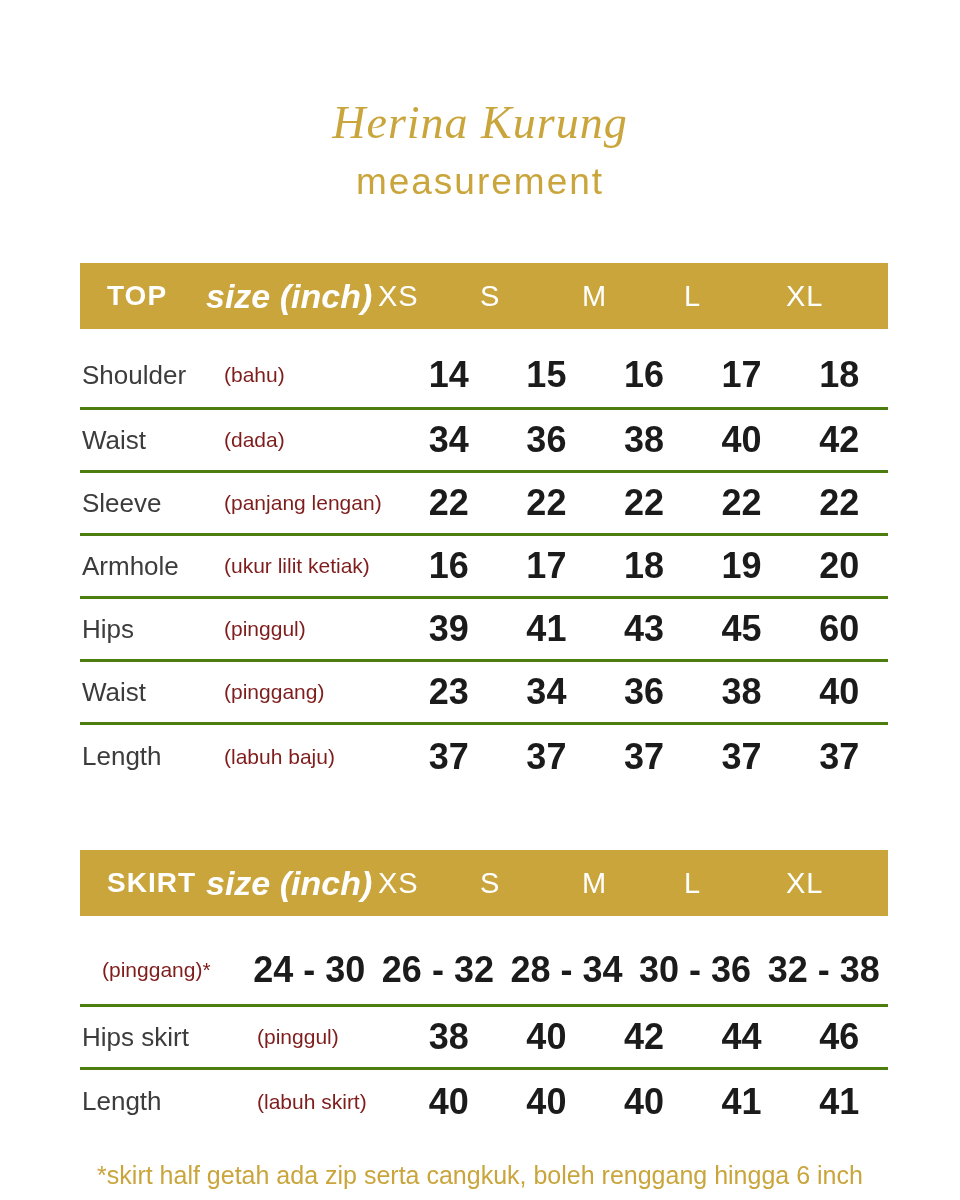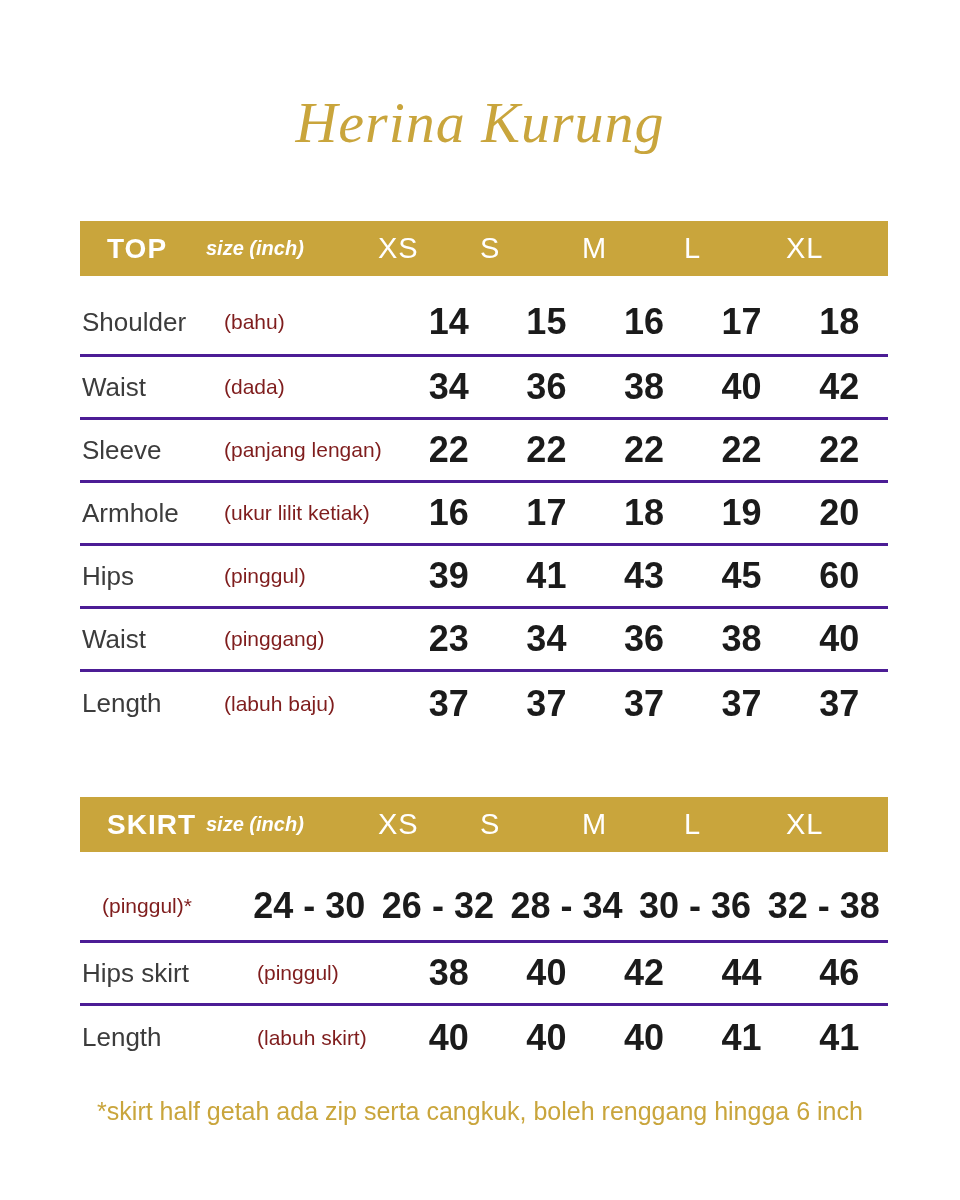--- a/index.html
+++ b/index.html
@@ -5,42 +5,42 @@
   * { margin:0; padding:0; box-sizing:border-box; }
   html,body { background:#ffffff; }
   .sheet {
     position:relative; width:960px; height:1200px; background:#ffffff;
     font-family:"Liberation Sans", sans-serif; overflow:hidden;
   }
   
   .title-block { padding-top:86px; text-align:center; }
   .brand-title {
     font-family:"Liberation Serif", serif; font-style:italic; font-weight:400;
-    font-size:58px; line-height:74px; color:#C9A53C; letter-spacing:1px;
+    font-size:46px; line-height:74px; color:#C9A53C; letter-spacing:1px;
   }
   .brand-sub {
     font-size:37px; line-height:40px; margin-top:2px;
     color:#C9A53C; letter-spacing:2px; font-weight:400;
   }
   
   .size-table { width:808px; margin-left:80px; }
   .size-table.t-top { margin-top:61px; }
   .size-table.t-skirt { margin-top:62px; }
   .bar {
-    height:55px; background:#C9A53C; color:#ffffff;
+    height:66px; background:#C9A53C; color:#ffffff;
     display:flex; align-items:center;
   }
   .bar .cat {
     width:126px; padding-left:27px; font-weight:bold; font-size:28px; letter-spacing:1px;
   }
-  .bar .sizelabel { width:172px; font-weight:bold; font-style:italic; font-size:20px; }
+  .bar .sizelabel { width:172px; font-weight:bold; font-style:italic; font-size:34px; }
   .bar .size { flex:1; text-align:left; font-size:29px; letter-spacing:1px; }
   .row {
     display:flex; align-items:center; height:63px;
-    border-bottom:3px solid #4c1d95;
+    border-bottom:3px solid #4d7c0f;
   }
   .row.first { height:81px; padding-top:14px; }
   .t-skirt .row.first { height:91px; padding-top:20px; }
   .row.last { border-bottom:none; }
   .row .label { font-size:26px; color:#3c3c3c; padding-left:2px; }
   .row .trans { color:#7f1d1d; font-size:21px;margin-left:22px; }
   .t-top  .label { width:122px; }
   .t-top  .trans { width:176px; }
   .t-skirt .label { width:155px; }
   .t-skirt .trans { width:143px; }
@@ -53,20 +53,21 @@
     margin-top:28px; text-align:center; font-size:25px; color:#C9A53C;
   }
 </style>
 </head>
 <body>
 
 <div class="sheet">
 
   <div class="title-block">
     <div class="brand-title">Herina Kurung</div>
+    <div class="brand-sub">measurement</div>
   </div>
 
   <section class="size-table t-top">
       <div class="bar">
         <span class="cat">TOP</span>
         <span class="sizelabel">size (inch)</span>
         <span class="size">XS</span>
         <span class="size">S</span>
         <span class="size">M</span>
         <span class="size">L</span>
@@ -141,21 +142,21 @@
       <div class="bar">
         <span class="cat">SKIRT</span>
         <span class="sizelabel">size (inch)</span>
         <span class="size">XS</span>
         <span class="size">S</span>
         <span class="size">M</span>
         <span class="size">L</span>
         <span class="size">XL</span>
       </div>
       <div class="row first">
-        <span class="trans">(pinggul)*</span>
+        <span class="trans">(pinggang)*</span>
         <span class="val">24 - 30</span>
         <span class="val">26 - 32</span>
         <span class="val">28 - 34</span>
         <span class="val">30 - 36</span>
         <span class="val">32 - 38</span>
       </div>
       <div class="row">
         <span class="label">Hips skirt</span>
         <span class="trans">(pinggul)</span>
         <span class="val">38</span>

